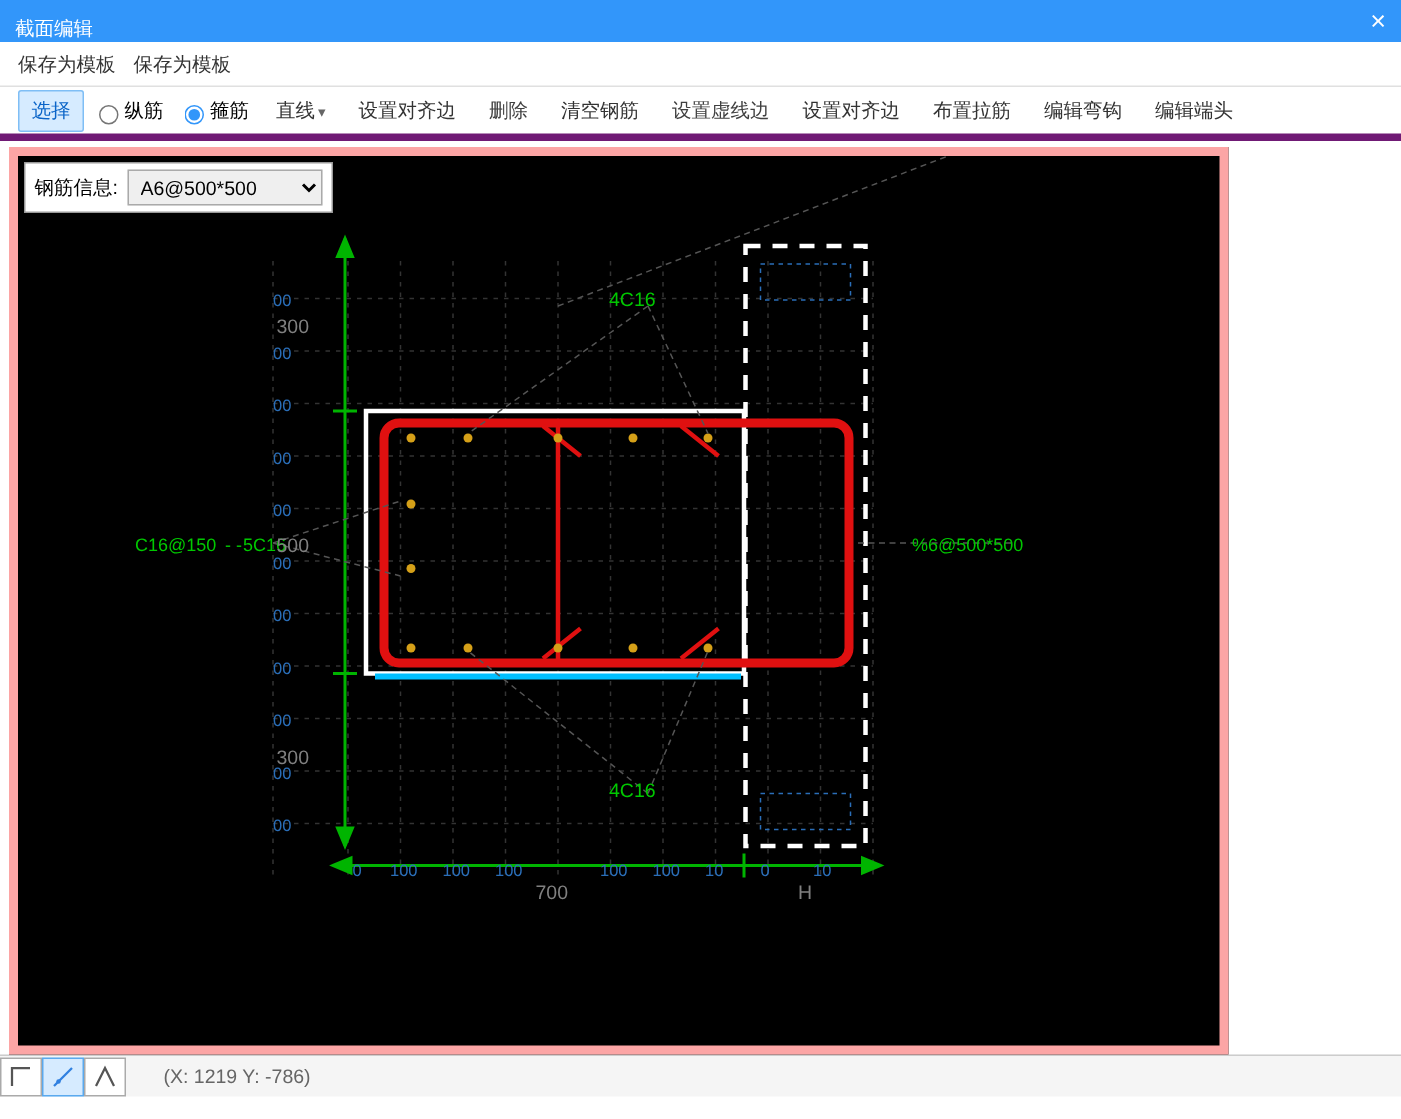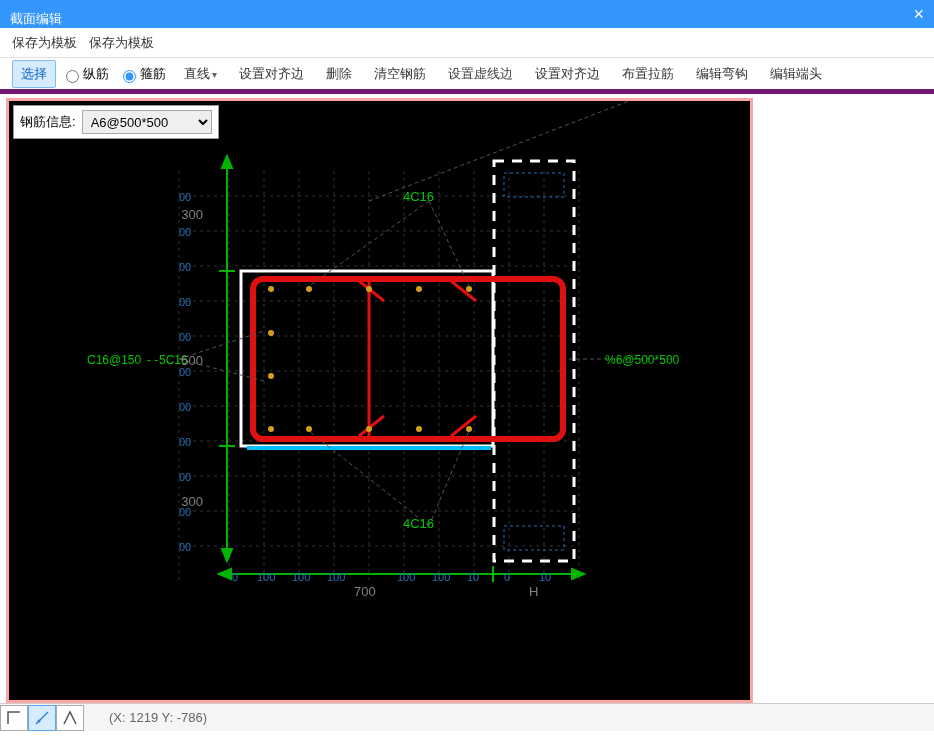--- a/index.html
+++ b/index.html
@@ -7,21 +7,21 @@
   .titlebar { background: #3296fa; color: #fff; height: 28px; display: flex; align-items: flex-end; padding: 0 10px; font-size: 13px; position: relative; }
   .titlebar .close { position: absolute; right: 10px; top: 4px; font-size: 18px; cursor: pointer; }
   .menubar { height: 30px; display: flex; align-items: center; padding: 0 12px; font-size: 13px; gap: 12px; border-bottom: 1px solid #e0e0e0; }
   .menubar span { cursor: pointer; color: #333; }
   .toolbar { height: 36px; display: flex; align-items: center; padding: 0 12px; font-size: 13px; gap: 6px; border-bottom: 5px solid #701a75; }
   .toolbar .btn { padding: 4px 8px; cursor: pointer; color: #333; border-radius: 2px; }
   .toolbar .btn.selected { background: #d6ebff; color: #0a64c8; border: 1px solid #7fbef5; }
   .toolbar .btn.disabled { color: #404040; }
   .radio { display: inline-flex; align-items: flex-end; gap: 4px; cursor: pointer; padding: 0 4px; }
   .radio input { accent-color: #3296fa; }
-  .canvas-wrap { position: relative; width: 747px; height: 605px; margin: 4px 6px 0 6px; border: 3px solid #fca5a5; background: #000; }
+  .canvas-wrap { position: relative; width: 813px; height: 605px; margin: 4px 6px 0 6px; border: 6px solid #fca5a5; background: #000; }
   .infopanel { position: absolute; left: 4px; top: 4px; background: #fff; border: 1px solid #999; display: flex; align-items: center; padding: 4px 6px; font-size: 13px; gap: 6px; z-index: 5; }
   .infopanel select { height: 24px; width: 130px; border: 1px solid #aaa; font-size: 13px; padding: 0 4px; }
   .statusbar { height: 28px; display: flex; align-items: center; font-size: 13px; color: #555; border-top: 1px solid #ccc; background: #f5f5f5; }
   .statusbar .iconbtn { width: 28px; height: 26px; border: 1px solid #aaa; display: flex; align-items: center; justify-content: center; cursor: pointer; background: #fff; }
   .statusbar .iconbtn.active { background: #d6ebff; border-color: #5aa9ee; }
   svg.canvas { position: absolute; left: 0; top: 0; }
   text { font-family: "Microsoft YaHei", sans-serif; }
   .dropdown-arrow::after { content: "▾"; font-size: 10px; margin-left: 2px; color: #666; }
 </style>
 </head>

